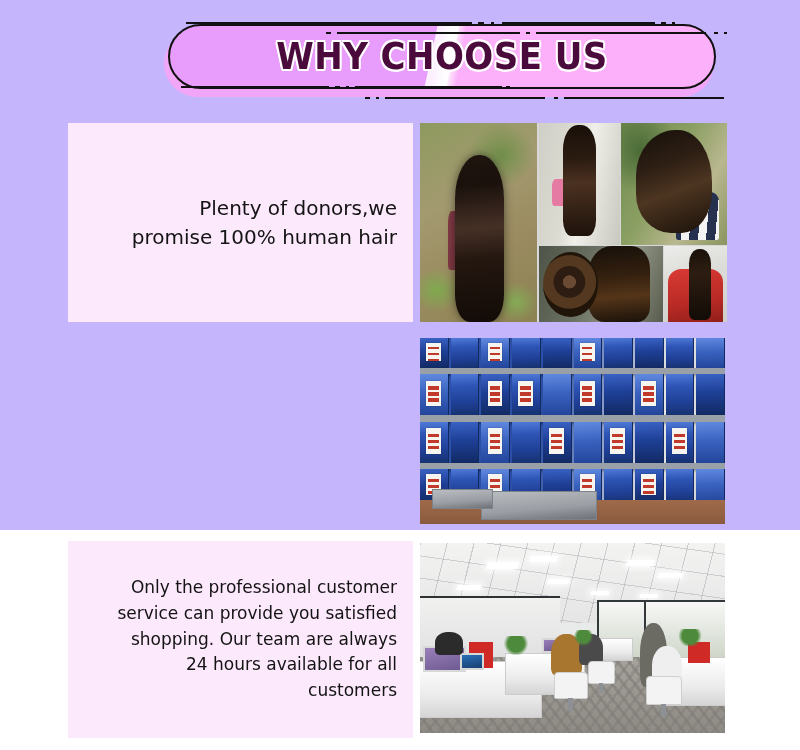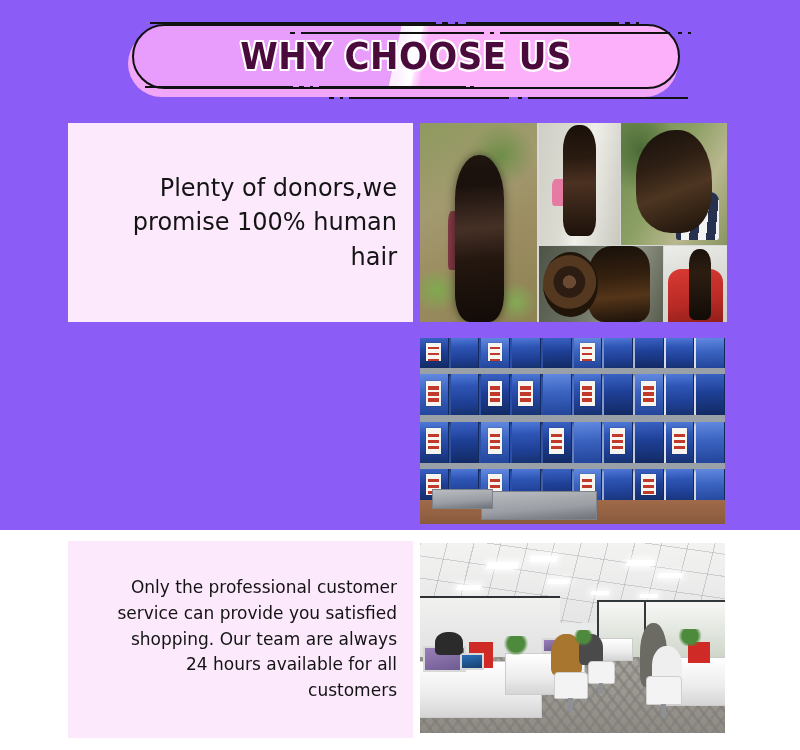--- a/index.html
+++ b/index.html
@@ -10,21 +10,22 @@
     height: 750px;
     background: #ffffff;
     font-family: "Liberation Sans", sans-serif;
     overflow: hidden;
   }
 
   #page {
     position: relative;
     width: 800px;
     height: 530px;
-    background: #8b5cf6;
+    background: #c4b5fd;
+    padding-left: 36px;
   }
 
   
   .banner-wrap {
     position: relative;
     width: 800px;
     height: 112px;
   }
 
   
@@ -154,21 +155,21 @@
   }
   .text-panel p {
     text-align: right;
     color: #141414;
     font-family: "DejaVu Sans", sans-serif;
     font-size: 21px;
     line-height: 1.42;
     padding: 0 16px 0 14px;
     white-space: pre-line;
   }
-  .row-1 .text-panel p { font-size: 24px; }
+  .row-1 .text-panel p { font-size: 20px; }
   .row-2 .text-panel p { font-size: 21.5px; }
   .row-3 .text-panel p { font-size: 17px; line-height: 1.52; }
 
   .photo-panel {
     position: absolute;
     left: 420px;
     top: 0;
     width: 307px;
     height: 100%;
     overflow: hidden;

